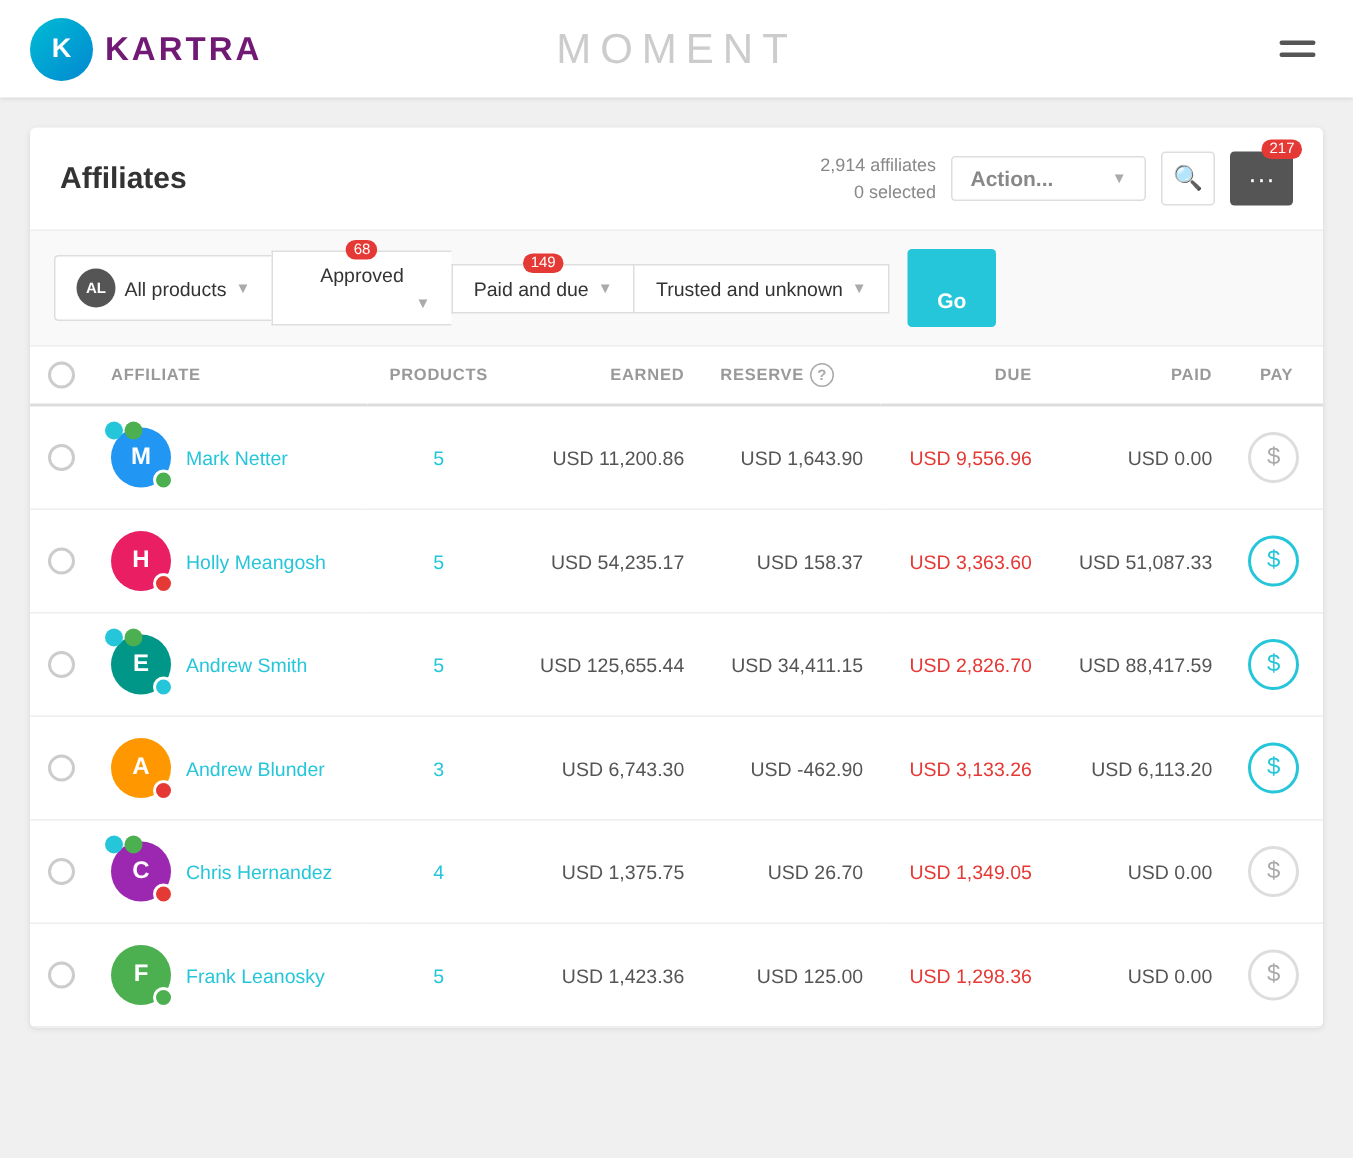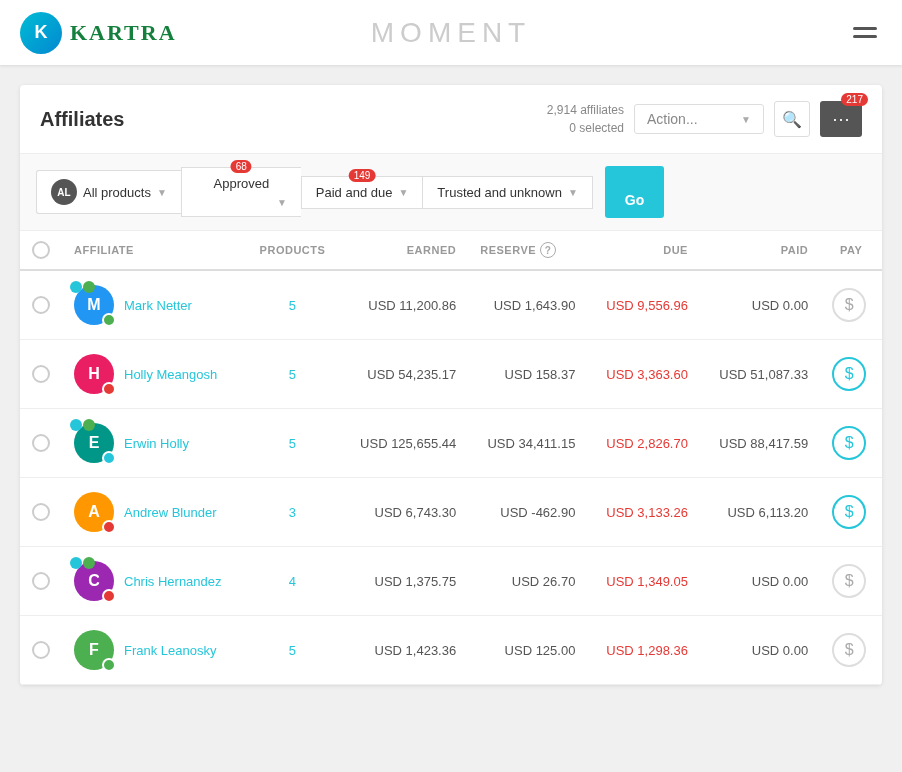--- a/index.html
+++ b/index.html
@@ -30,23 +30,22 @@
       display: flex;
       align-items: center;
       justify-content: center;
       color: white;
       font-weight: bold;
       font-size: 18px;
     }
     .logo-text {
       font-size: 22px;
       font-weight: bold;
-      color: #15803d;
+      color: #701a75;
       letter-spacing: 2px;
-      font-family: Liberation Serif, serif;
     }
     .moment-text {
       position: absolute;
       left: 50%;
       transform: translateX(-50%);
       font-size: 28px;
       font-weight: 300;
       color: #ccc;
       letter-spacing: 6px;
       text-transform: uppercase;
@@ -112,20 +111,21 @@
       align-items: center;
       border: 1px solid #ddd;
       border-radius: 3px;
       padding: 6px 12px;
       font-size: 14px;
       color: #888;
       cursor: pointer;
       background: #fff;
       min-width: 130px;
       justify-content: space-between;
+      font-weight: bold;
     }
     .action-dropdown .arrow {
       color: #aaa;
       font-size: 10px;
     }
     .search-btn {
       width: 36px;
       height: 36px;
       background: #fff;
       border: 1px solid #ddd;
@@ -520,21 +520,21 @@
               <td>
     <div class="affiliate-cell">
       <div class="avatar-wrapper">
         <div class="avatar av-teal">E</div>
         <div class="avatar-badge badge-teal"></div>
         <div class="status-icons">
                       <span class="status-icon badge-teal"></span>
                       <span class="status-icon badge-green"></span>
                     </div>
       </div>
-      <span class="affiliate-name">Erwin Holly</span>
+      <span class="affiliate-name">Andrew Smith</span>
     </div>
   </td>
               <td class="center blue">5</td>
               <td class="right">USD 125,655.44</td>
               <td class="right">USD 34,411.15</td>
               <td class="right due">USD 2,826.70</td>
               <td class="right">USD 88,417.59</td>
               <td class="center">
                 <div class="pay-btn active">
                   <span>$</span>

